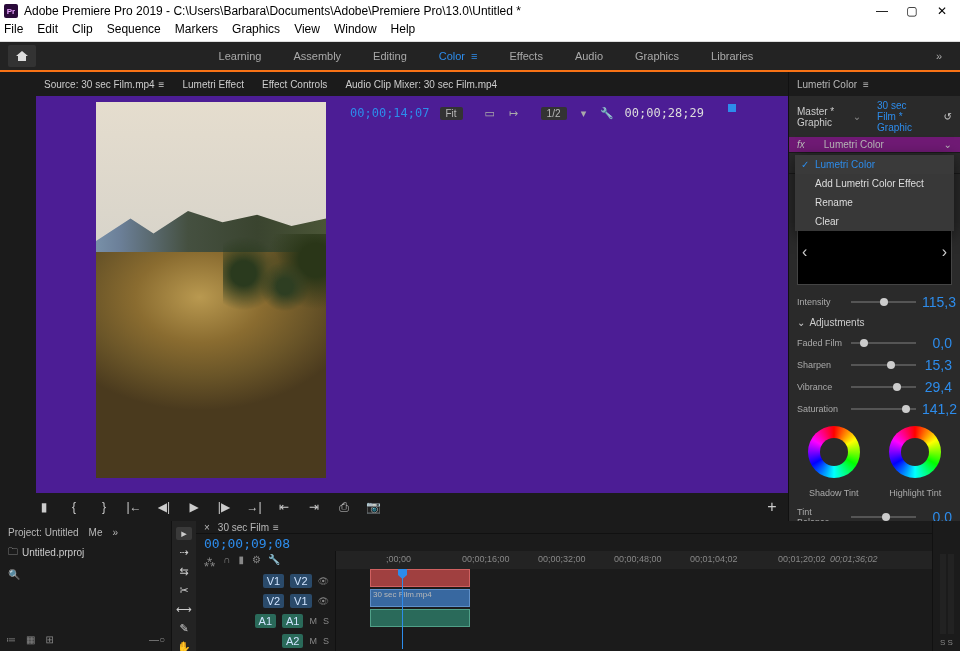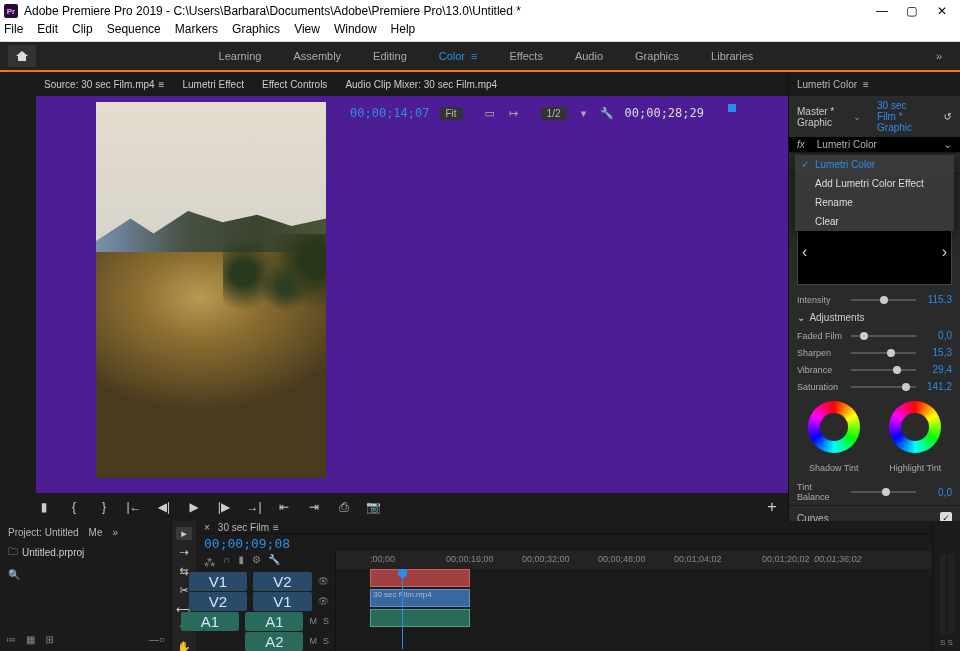--- a/index.html
+++ b/index.html
@@ -50,56 +50,56 @@
 .tool { width:16px; height:16px; display:flex; align-items:center; justify-content:center; color:#ccc; cursor:pointer; font-size:11px; }
 .tool.sel { background:#3a3a3a; border-radius:2px; }
 .timeline { flex:1; background:#1b1b1b; display:flex; flex-direction:column; font-size:10px; }
 .tl-head { height:22px; display:flex; align-items:center; padding:0 8px; gap:8px; border-bottom:1px solid #111; }
 .tl-seq { display:flex; align-items:center; gap:4px; }
 .tl-tc { color:#2d8ceb; font-family:monospace; font-size:13px; padding:2px 8px 0; }
 .tl-main { flex:1; display:flex; }
 .tl-left { width:140px; border-right:1px solid #111; display:flex; flex-direction:column; }
 .tl-icons { display:flex; gap:8px; padding:3px 8px; color:#888; }
 .tl-trk { display:flex; align-items:center; justify-content:flex-end; gap:6px; padding:0 6px; height:20px; font-size:9px; color:#888; }
-.tl-trk .lbl { background:#2a4a6a; color:#d0e4ff; padding:1px 20px; border-radius:2px; font-size:15px; }
+.tl-trk .lbl { background:#2a4a6a; color:#d0e4ff; padding:1px 4px; border-radius:2px; font-size:11px; }
 .tl-trk.audio .lbl { background:#2a6a5a; }
 .tl-trk .eye { cursor:pointer; }
 .tl-right { flex:1; position:relative; }
 .tl-ruler { height:18px; background:#232323; position:relative; font-size:9px; color:#888; }
-.tl-ruler span { position:absolute; top:3px; }
+.tl-ruler span { position:absolute; top:3px;margin-left:16px; }
 .tl-tracks { position:relative; }
 .tl-clip { position:absolute; height:18px; background:#3868a0; border:1px solid #6090c8; font-size:8px; overflow:hidden; padding-left:2px; }
 .tl-clip.audio { background:#2a6a5a; border-color:#50a088; }
 .tl-clip.red { background:#a04040; border-color:#d06060; }
 .tl-playhead { position:absolute; top:0; bottom:0; left:66px; width:1px; background:#2d8ceb; }
 .tl-playhead:before { content:""; position:absolute; top:0; left:-4px; width:9px; height:10px; background:#2d8ceb; clip-path:polygon(0 0,100% 0,100% 60%,50% 100%,0 60%); }
 .audio-mtr { width:28px; background:#1b1b1b; border-left:1px solid #111; display:flex; flex-direction:column; align-items:center; justify-content:flex-end; padding:4px; }
 .mtr-bar { width:6px; height:80px; background:#222; margin:0 1px; display:inline-block; }
 .mtr-lbl { font-size:8px; color:#888; margin-top:2px; }
 
 .lumetri { width:172px; background:#2a2a2a; display:flex; flex-direction:column; font-size:10px; border-left:1px solid #111; height:579px; overflow:hidden; }
 .lum-head { height:24px; background:#1b1b1b; display:flex; align-items:center; padding:0 8px; gap:6px; }
 .lum-crumb { padding:4px 8px; font-size:10px; color:#ccc; display:flex; align-items:center; gap:16px; }
 .lum-crumb .blu { color:#2d8ceb; }
-.lum-fx { display:flex; align-items:center; gap:12px; padding:2px 8px; background:#000000; position:relative; }
+.lum-fx { display:flex; align-items:center; gap:19px; padding:2px 8px; background:#701a75; position:relative; }
 .lum-sec { padding:4px 8px; display:flex; align-items:center; justify-content:space-between; background:#2a2a2a; font-size:10px; border-top:1px solid #1a1a1a; }
 .chk { width:12px; height:12px; background:#ddd; display:flex; align-items:center; justify-content:center; color:#222; font-size:9px; border-radius:2px; }
 .lum-dd { position:absolute; top:18px; left:6px; right:6px; background:#383838; z-index:20; box-shadow:0 4px 16px rgba(0,0,0,.6); }
 .lum-dd .item { padding:4px 8px 4px 20px; font-size:10px; color:#ddd; cursor:pointer; position:relative; }
 .lum-dd .item.sel { background:#3a3a3a; color:#2d8ceb; }
 .lum-dd .item.sel:before { content:"✓"; position:absolute; left:6px; color:#2d8ceb; }
 .lum-preview { margin:6px 8px; height:66px; background:#000; border:1px solid #444; display:flex; align-items:center; justify-content:space-between; padding:0 4px; }
 .lum-preview .arr { color:#ccc; font-size:16px; cursor:pointer; }
 .lum-look { display:flex; align-items:center; padding:2px 8px; gap:6px; }
 .lum-look select { background:#333; border:none; color:#ccc; font-size:10px; flex:1; padding:1px; }
 .slider-row { display:flex; align-items:center; padding:3px 8px; gap:6px; }
 .slider-row .lbl { width:48px; font-size:9px; color:#aaa; }
 .slider-row .trk { flex:1; height:2px; background:#555; position:relative; }
 .slider-row .thumb { position:absolute; top:-3px; width:8px; height:8px; background:#ccc; border-radius:50%; }
-.slider-row .val { width:30px; text-align:right; color:#2d8ceb; font-size:10px; }
+.slider-row .val { width:30px; text-align:right; color:#2d8ceb; font-size:14px; }
 .adj-head { padding:4px 8px; font-size:10px; color:#ccc; display:flex; align-items:center; gap:4px; }
 .wheels { display:flex; justify-content:space-around; padding:6px 4px; }
 .wheel { width:56px; text-align:center; }
 .wheel .ring { width:52px; height:52px; border-radius:50%; background:conic-gradient(red,yellow,lime,cyan,blue,magenta,red); position:relative; margin:0 auto; }
 .wheel .ring:after { content:""; position:absolute; inset:12px; background:#2a2a2a; border-radius:50%; }
 .wheel .cap { font-size:9px; color:#aaa; margin-top:10px; }
 .sec-row { padding:6px 8px; display:flex; align-items:center; justify-content:space-between; background:#2a2a2a; border-top:1px solid #1a1a1a; font-size:10px; }
 svg { display:block; }
 </style>
 </head>

